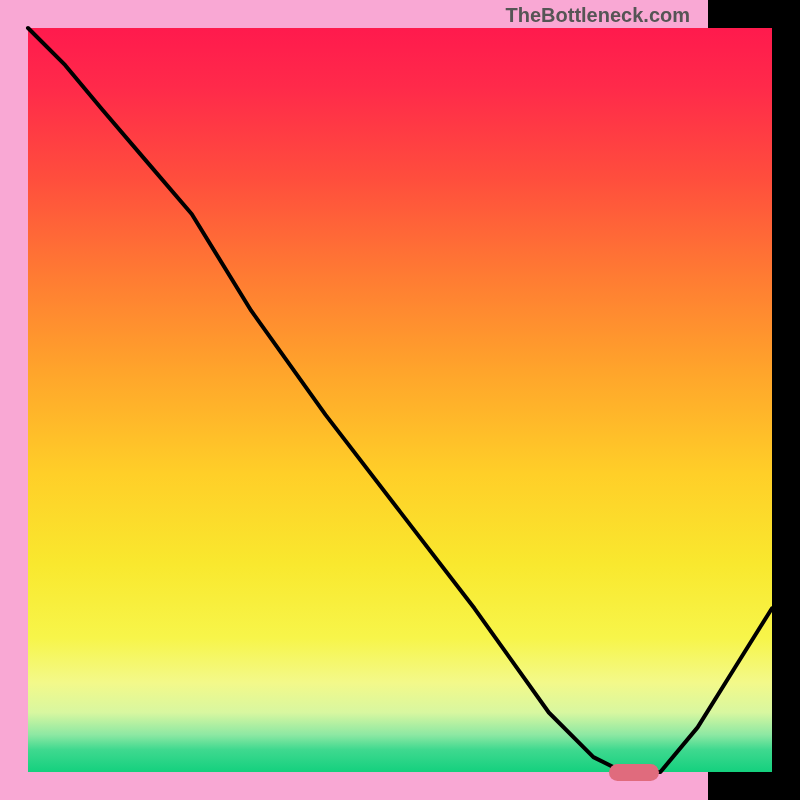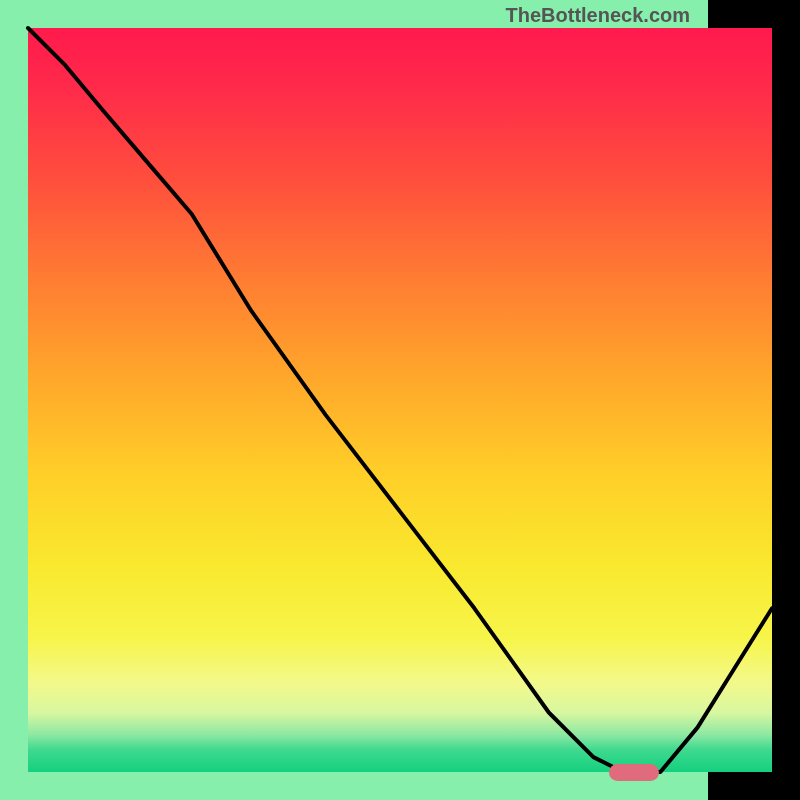--- a/index.html
+++ b/index.html
@@ -8,21 +8,21 @@
     background: #000;
     width: 800px;
     height: 800px;
     overflow: hidden;
     font-family: Arial, sans-serif;
   }
   .container {
     width: 708px;
     height: 800px;
     position: relative;
-    background: #86efac;
+    background: #f9a8d4;
   }
   .watermark {
     position: absolute;
     top: 4px;
     right: 18px;
     color: #555;
     font-size: 20px;
     font-weight: bold;
     z-index: 20;
   }

